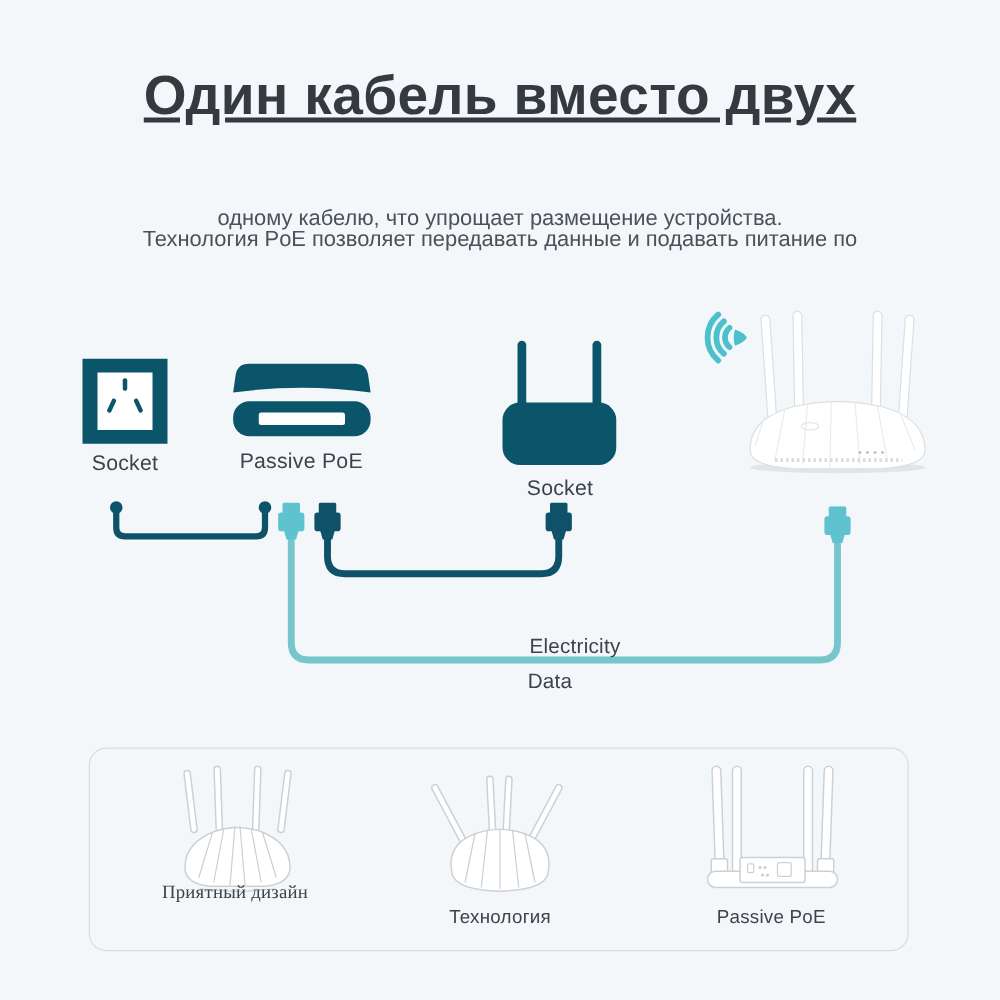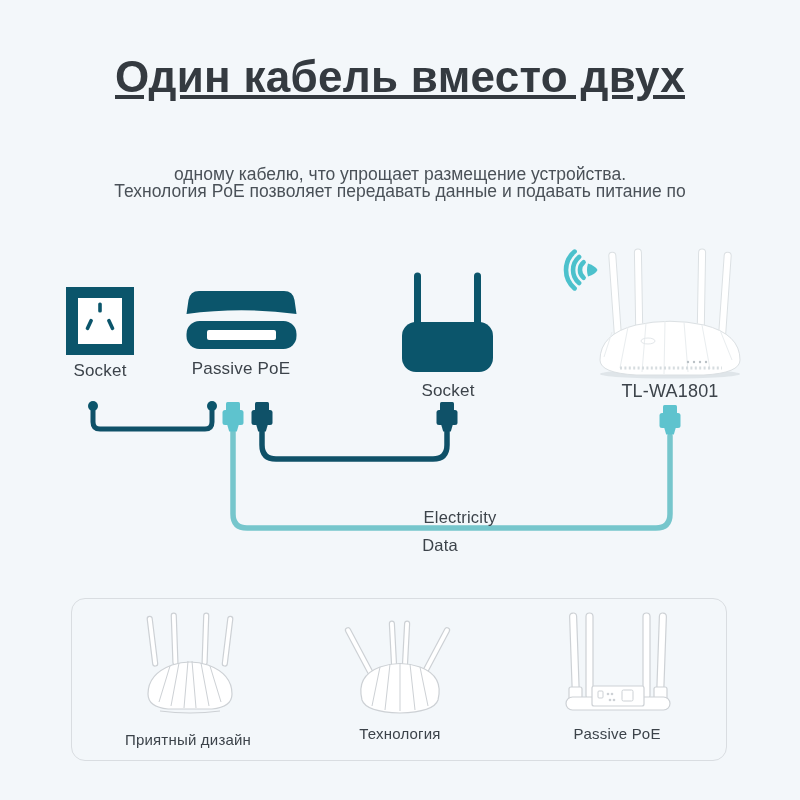--- a/index.html
+++ b/index.html
@@ -179,23 +179,22 @@
       <circle cx="614" cy="700" r="1.3" fill="#cdd1d5"></circle>
       <rect x="622" y="690" width="11" height="11" rx="1.5" class="art-line"></rect>
     </g>
   </svg>
 
   <div class="dev-label" style="left:40px;top:361px;width:120px;">Socket</div>
   <div class="dev-label" style="left:166px;top:359px;width:150px;">
     <div>Passive PoE</div>
   </div>
   <div class="dev-label" style="left:388px;top:381px;width:120px;">Socket</div>
-  <div class="dev-label" style="left:600px;top:381px;width:140px;font-size:18px;">TL-WA1801</div>
 
   <div class="cable-label" style="left:390px;top:504px;width:100px;margin-top:32px;">Data</div>
   <div class="cable-label" style="left:400px;top:508px;width:120px;">Electricity</div>
 
   <div class="features-box"></div>
-  <div class="feature-label" style="left:118px;top:731px;width:140px;">Приятный дизайн</div>
+  <div class="feature-label" style="left:118px;top:706px;width:140px;font-family:Liberation Serif, serif;">Приятный дизайн</div>
   <div class="feature-label" style="left:330px;top:725px;width:140px;">Технология</div>
   <div class="feature-label" style="left:547px;top:725px;width:140px;">Passive PoE</div>
 
 </div>
 
 </body></html>

